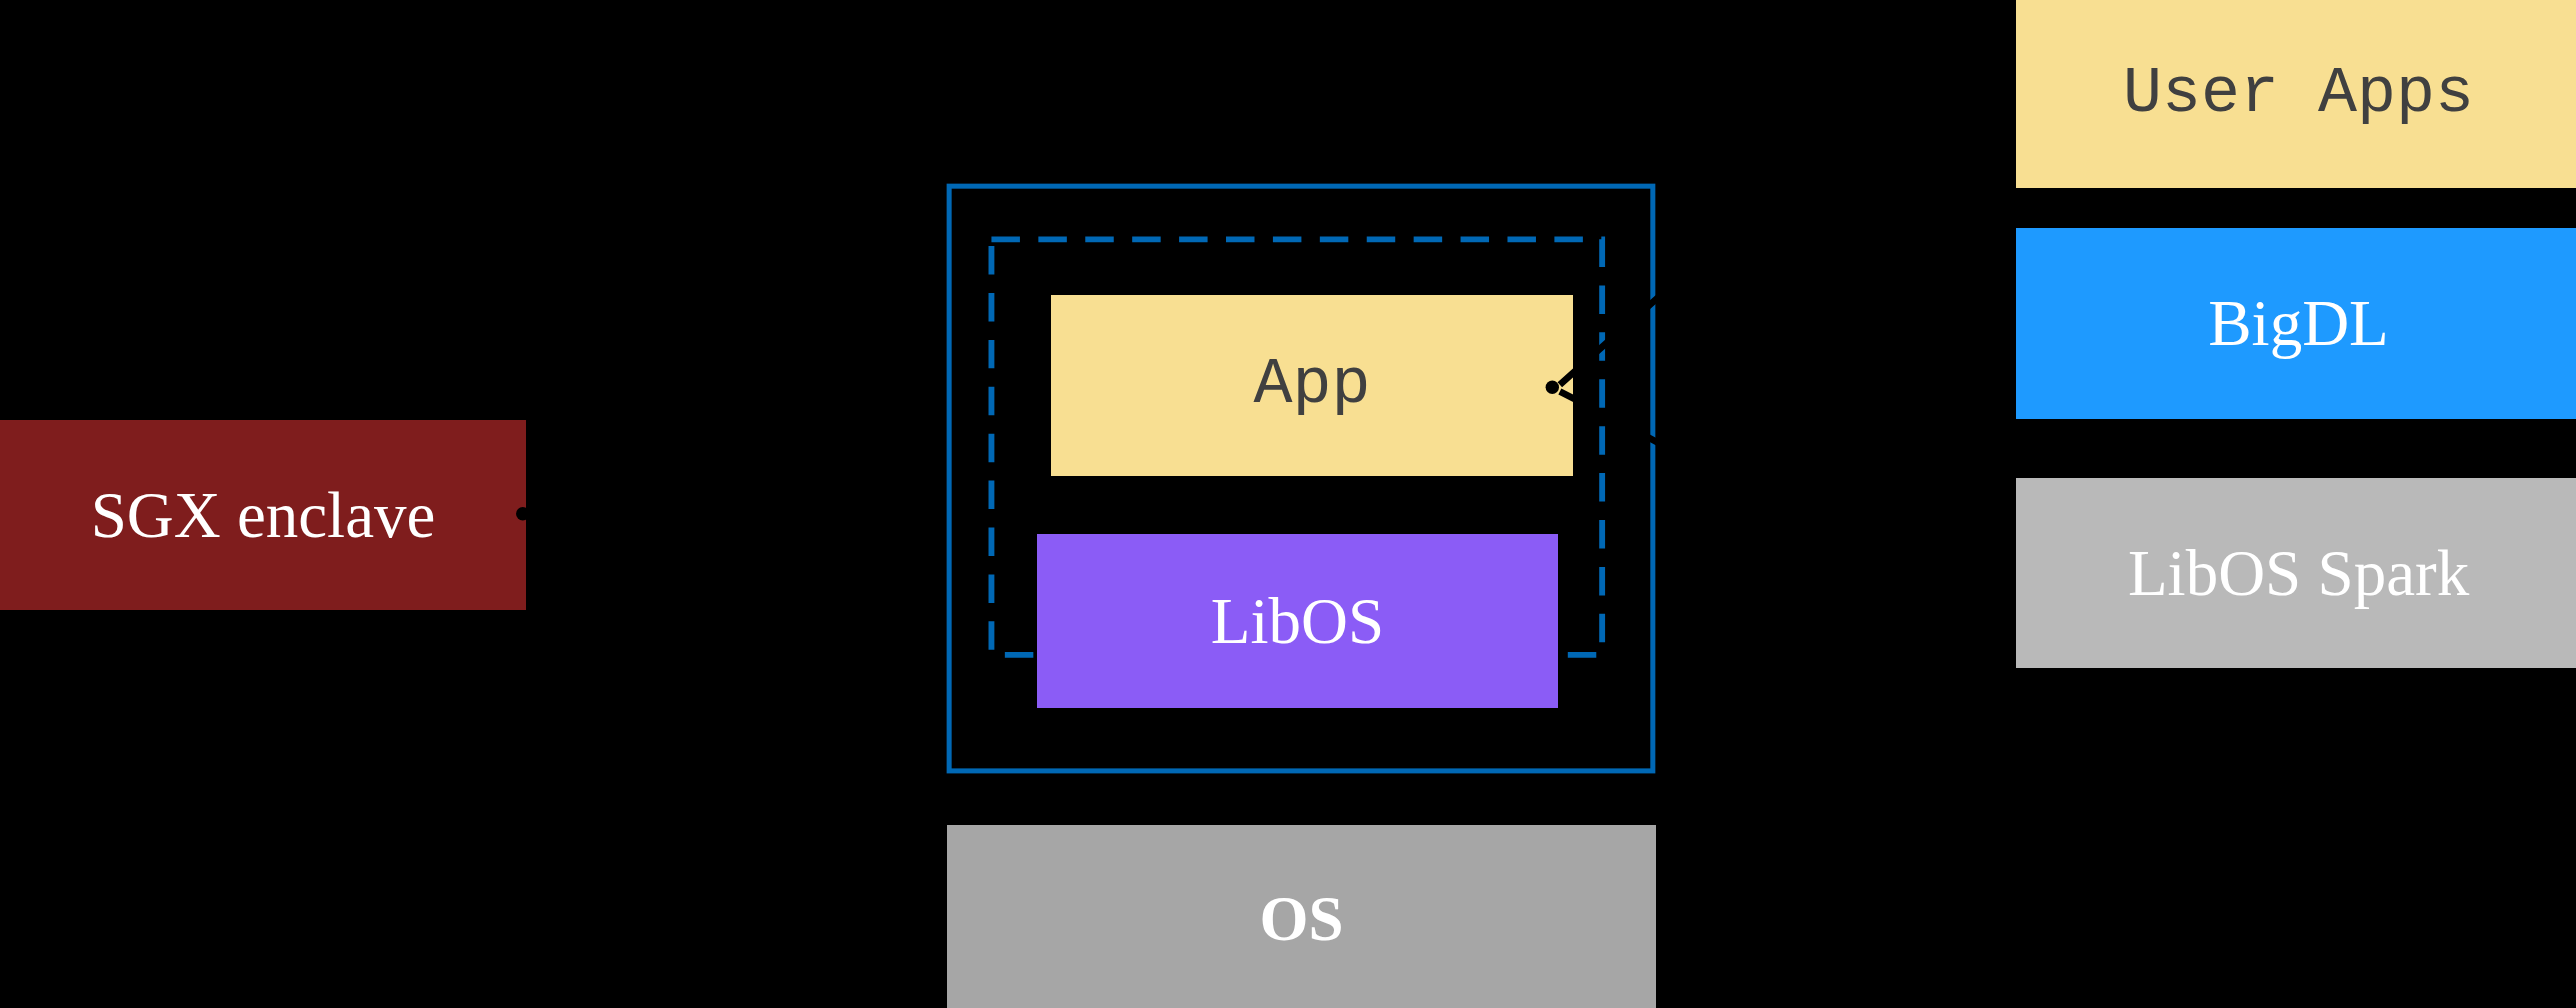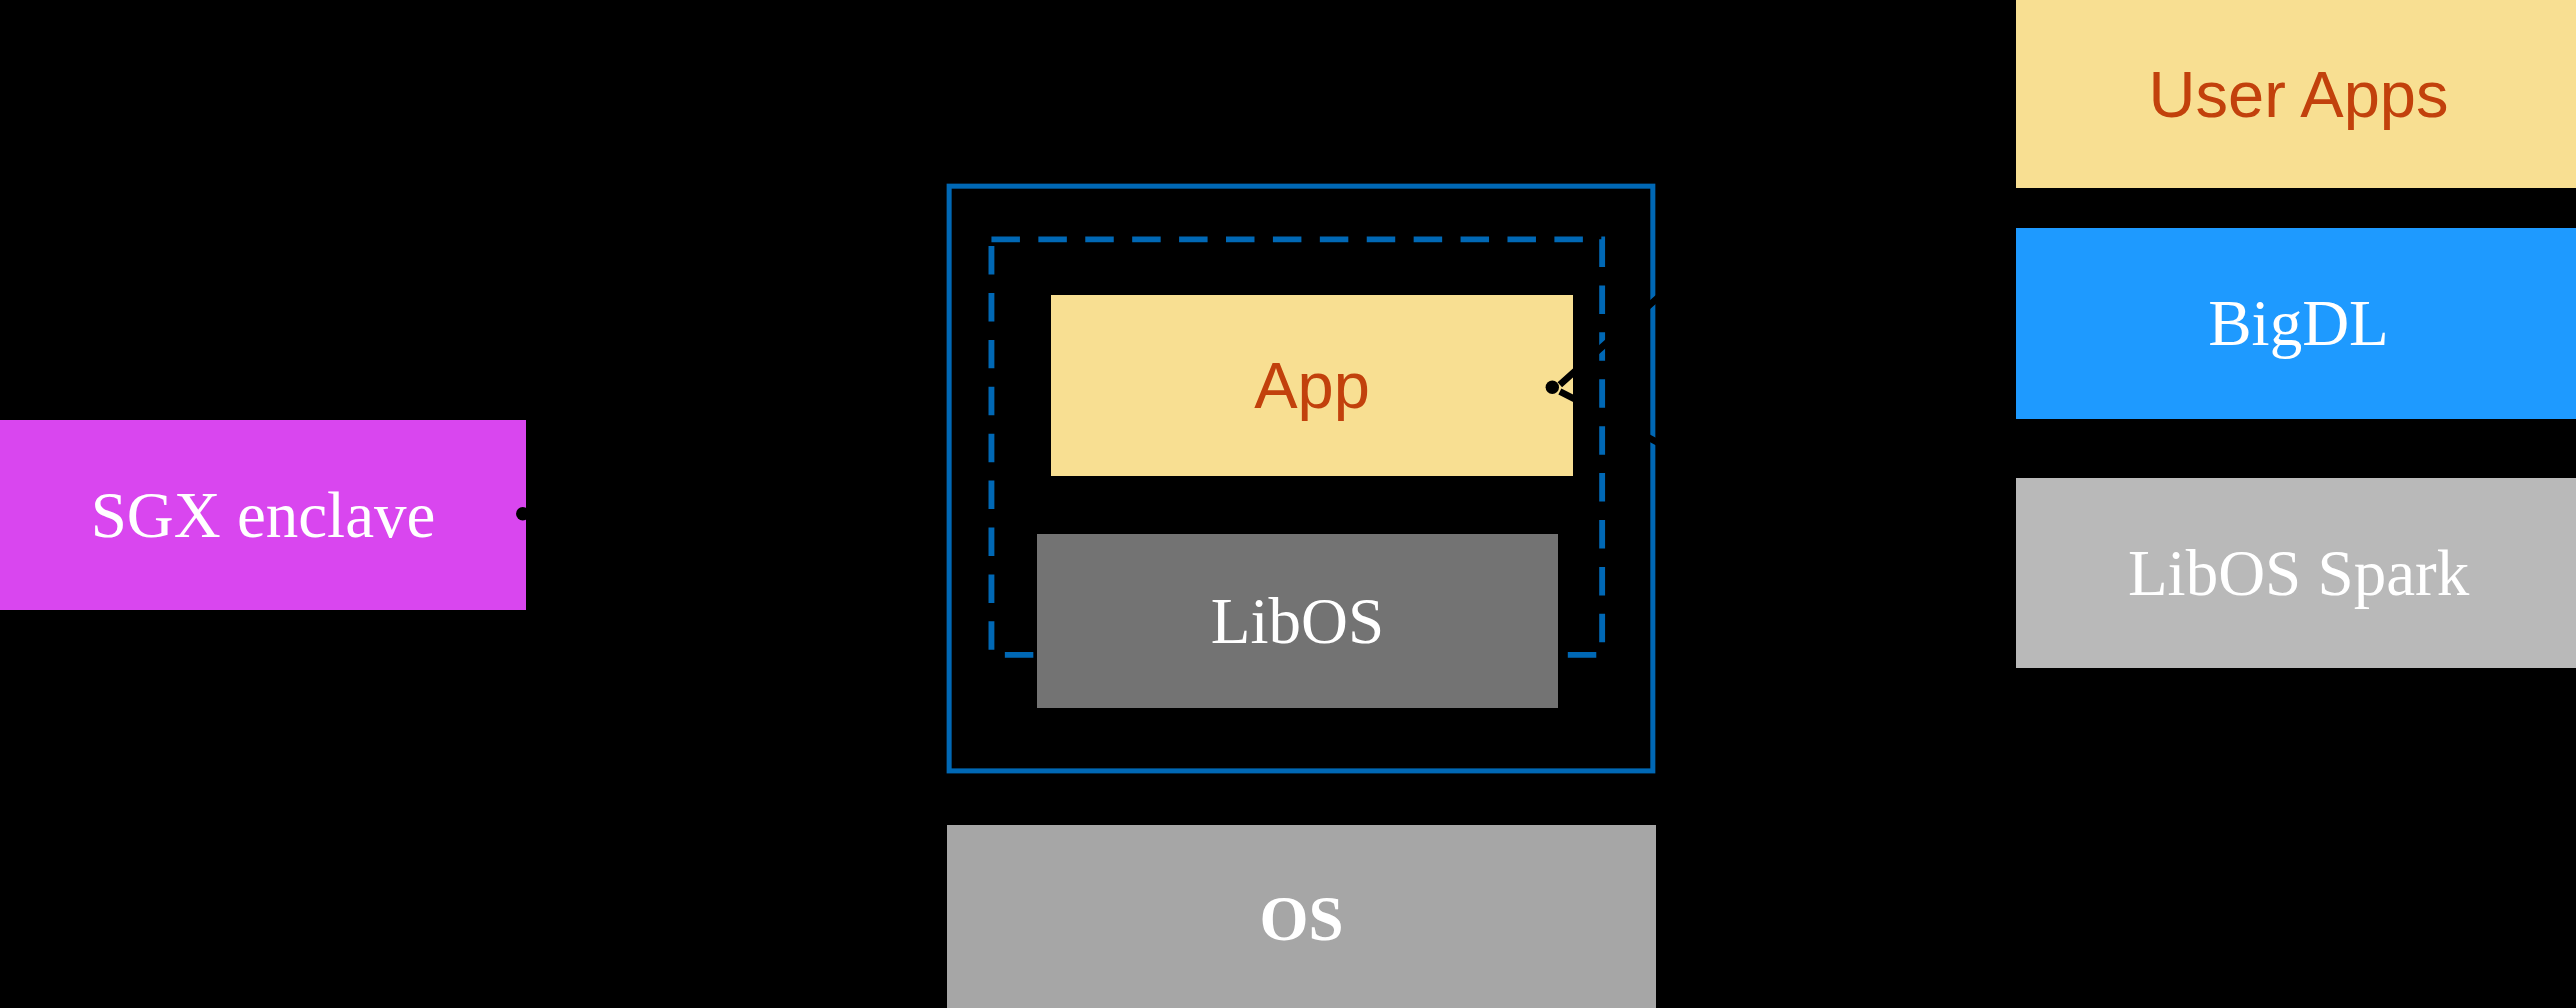--- a/index.html
+++ b/index.html
@@ -28,21 +28,21 @@
     align-items: center;
     justify-content: center;
     line-height: 1;
   }
   .label {
     font-size: 65px;
     font-weight: 400;
     white-space: nowrap;
   }
   .label.white { color: #ffffff; font-family: Liberation Serif, serif; }
-  .label.black { color: #c2410c; }
+  .label.black { color: #404040; font-family: Liberation Mono, monospace; }
   .label.bold  { font-weight: 700; font-size: 63px; }
 
   
   #sgx-box        { left: 0px;    top: 420px; width: 526px; height: 190px; }
   
   #app-box        { left: 1027px; top: 295px; width: 522px; height: 181px; margin-left: 24px; }
   #libos-box      { left: 1037px; top: 534px; width: 521px; height: 174px; }
   #os-box         { left: 947px; top: 825px; width: 709px; height: 188px; }
   
   #user-apps-box  { left: 2016px; top: 0px;   width: 565px; height: 188px; }
@@ -52,29 +52,29 @@
 </head>
 <body>
 
 <svg class="layer" viewBox="0 0 3075 1204" xmlns="http://www.w3.org/2000/svg">
 
   <rect x="1133" y="222" width="840" height="698" fill="none" stroke-width="6" stroke="#0068B5"></rect>
 
   <rect x="1183.5" y="285.5" width="729" height="496" fill="none" stroke-width="7" stroke-dasharray="34 22" stroke="#0068B5"></rect>
 </svg>
 
-<div class="box" id="sgx-box" style="background: #d946ef;">
+<div class="box" id="sgx-box" style="background: #7f1d1d;">
   <span class="label white">SGX enclave</span>
 </div>
 
 <div class="box" id="app-box" style="background: rgb(248, 223, 146);">
   <span class="label black">App</span>
 </div>
 
-<div class="box" id="libos-box" style="background: #737373; text-align: right;">
+<div class="box" id="libos-box" style="background: #8b5cf6; text-align: right;">
   <span class="label white">LibOS</span>
 </div>
 
 <div class="box" id="os-box" style="background: rgb(166, 166, 166);">
   <span class="label white bold">OS</span>
 </div>
 
 <div class="box" id="user-apps-box" style="background: rgb(248, 223, 146);">
   <span class="label black">User Apps</span>
 </div>

